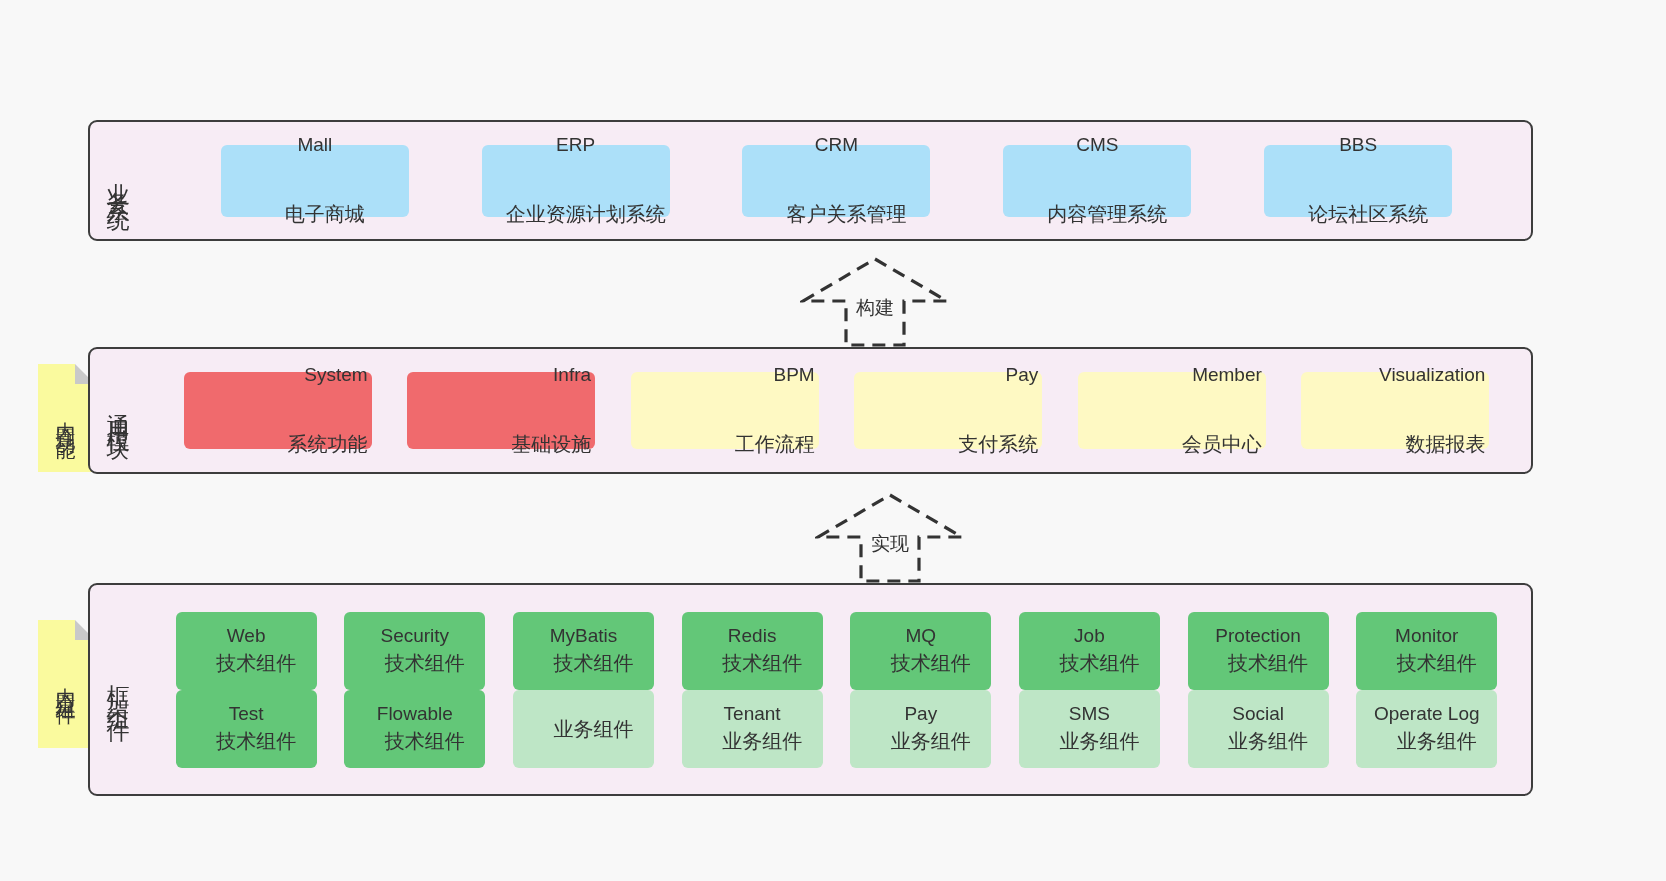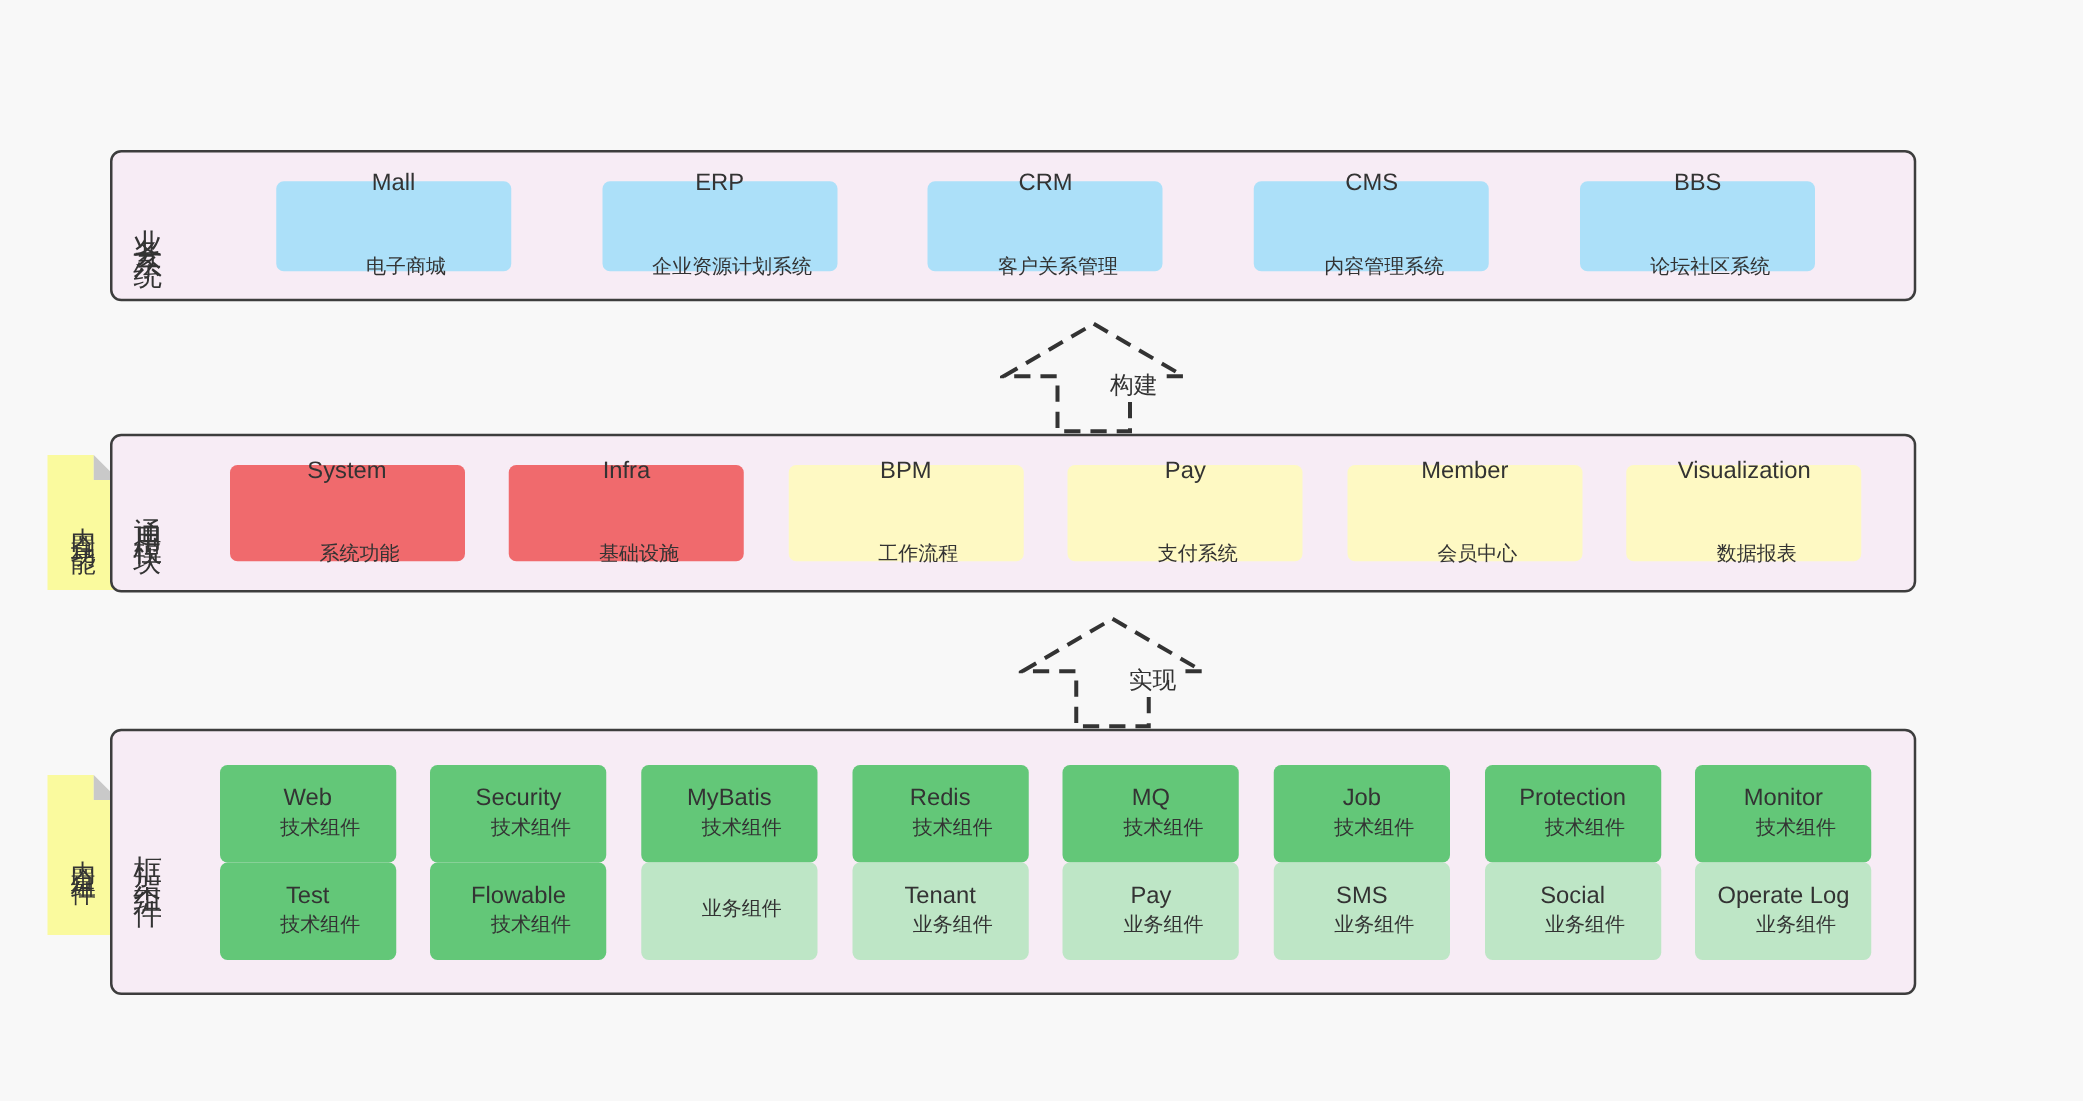--- a/index.html
+++ b/index.html
@@ -25,23 +25,23 @@
   .boxes{flex:1;display:flex;align-items:center;justify-content:space-evenly;padding-right:6px;}
   .boxes-col{flex:1;display:flex;flex-direction:column;justify-content:center;padding-right:6px;}
   .row{display:flex;justify-content:space-evenly;}
 
   .box{
     border-radius:6px;display:flex;flex-direction:column;
     align-items:center;justify-content:center;text-align:center;
     box-sizing:border-box;padding:2px 4px;
   }
   .box .name{font-size:19px;line-height:1.3;}
-  .box .desc{font-size:16px;line-height:1.4;padding-left:20px;}
+  .box .desc{font-size:20px;line-height:1.4;padding-left:20px;}
   .wide{width:188px;height:72px;gap:43px;}
-  #panel-modules .wide{height:77px;}
+  #panel-modules .wide{height:77px;align-items:flex-end;}
   .narrow{width:141px;height:78px;}
   .blue{background:#ace0f9;}
   .red{background:#f06a6d;}
   .pink{background:#fef9c3;}
   .green{background:#63c778;}
   .lightgreen{background:#bee6c6;}
 
   .sticky{
     position:absolute;left:38px;width:57px;background:#fafa9e;
     z-index:1;display:flex;align-items:center;justify-content:center;
@@ -56,21 +56,21 @@
     writing-mode:vertical-rl;text-orientation:upright;
     font-size:20px;letter-spacing:6px;color:#333;
   }
 
   .arrow{position:absolute;width:150px;height:92px;z-index:0;}
   #arrow-build{left:800px;top:256px;}
   #arrow-implement{left:815px;top:492px;}
   .arrow svg{display:block;width:100%;height:100%;}
   .arrow-label{
     position:absolute;left:50%;top:52px;transform:translate(-50%,-50%);
-    background:#f8f8f8;font-size:19px;padding:0 3px;color:#333;white-space:nowrap;margin-left:32px;
+    background:#f8f8f8;font-size:19px;padding:0 3px;color:#333;white-space:nowrap;
   }
 </style>
 </head>
 <body>
 
 <div id="stage">
 
   <div class="sticky" id="sticky-modules">
     <span class="fold"></span>
     <span class="sticky-text">内置功能</span>

